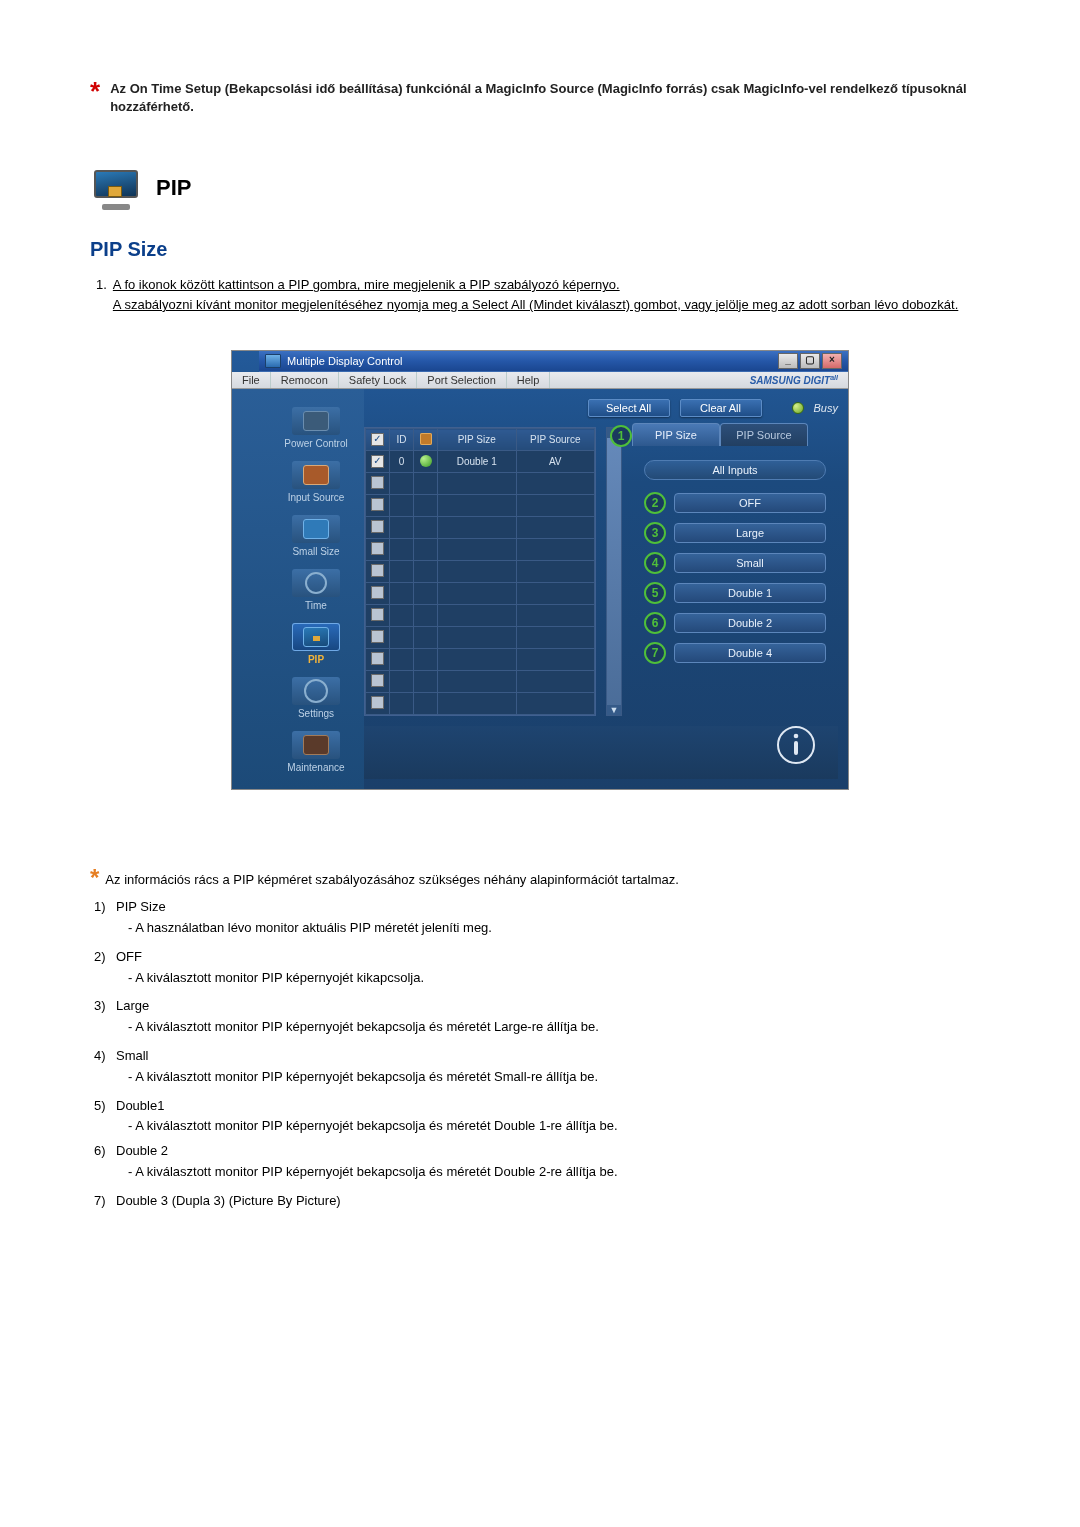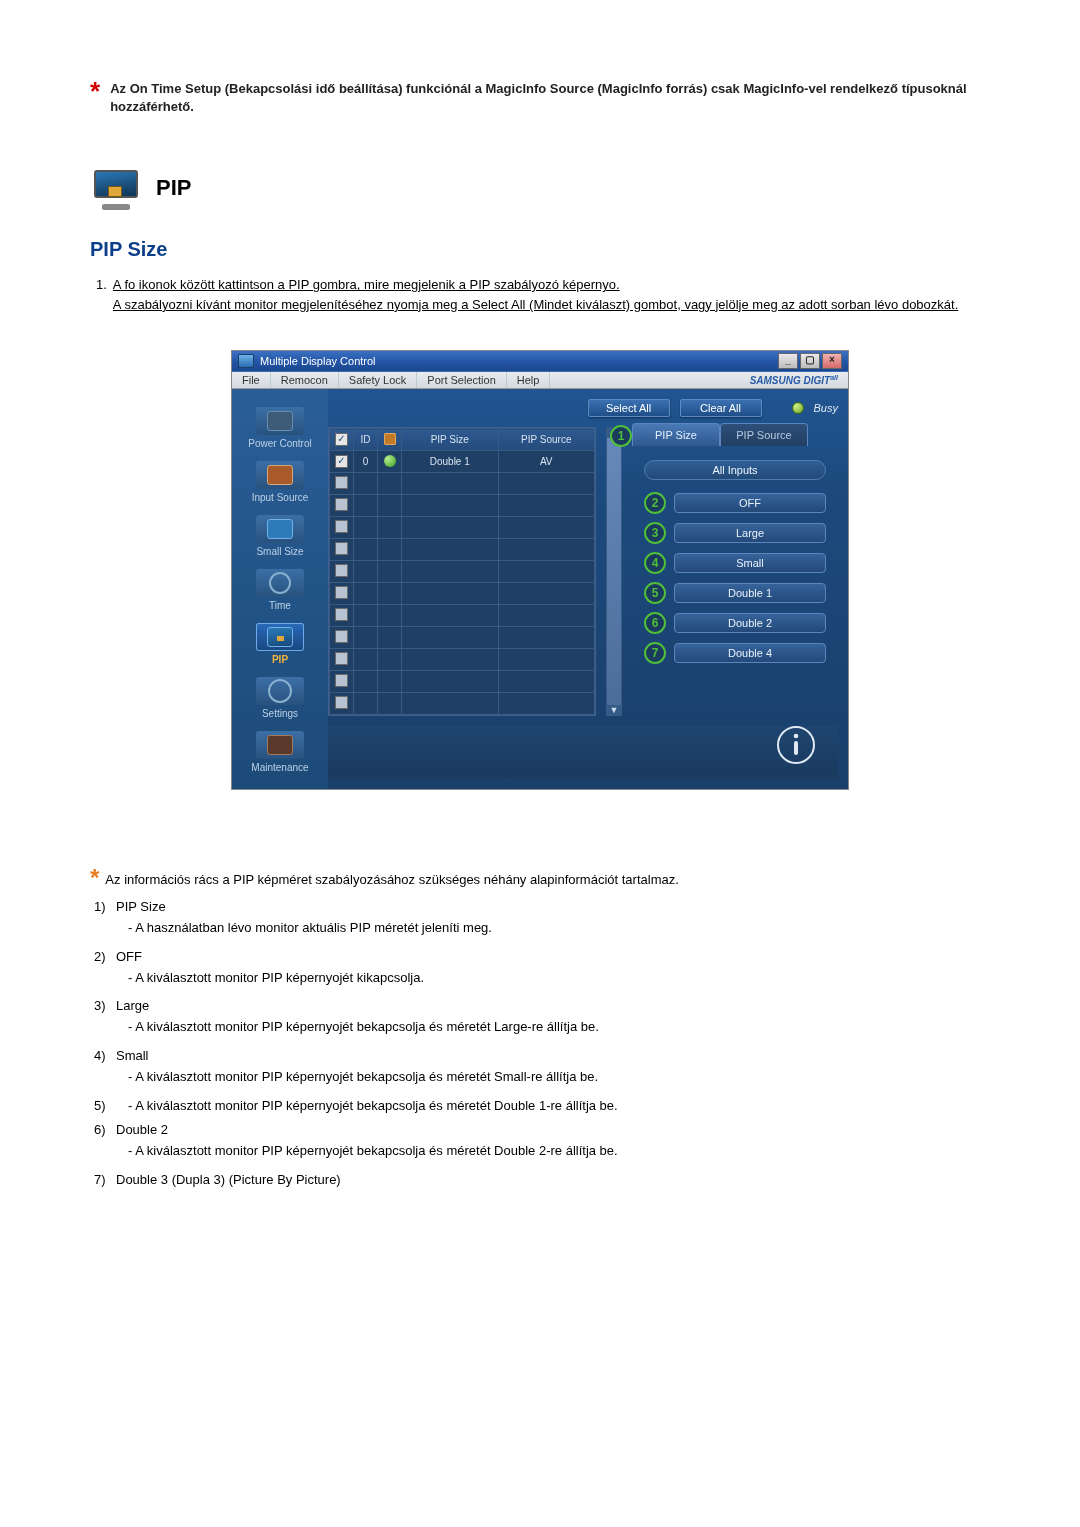--- a/index.html
+++ b/index.html
@@ -101,20 +101,21 @@
   }
   .titlebar {
     display: flex;
     align-items: center;
     justify-content: space-between;
     background: linear-gradient(180deg, #3b70c2 0%, #2557a8 50%, #1a4690 100%);
     color: #fff;
     padding: 2px 6px;
     font-size: 11px;
     border-bottom: 1px solid #3a6ab0;
+    margin-left: 27px;
   }
   .titlebar-left { display:flex; align-items:center; gap:6px; }
   .title-icon {
     width: 14px; height: 12px;
     background: linear-gradient(180deg,#6fb1e8,#2a6bb0);
     border:1px solid #1b3f6a;
     border-radius:1px;
     display:inline-block;
   }
   .win-controls {
@@ -159,20 +160,21 @@
     display: flex;
     height: 400px;
   }
   .sidebar {
     width: 96px;
     background: linear-gradient(180deg, #2a5e97 0%, #1c4a78 100%);
     display: flex;
     flex-direction: column;
     align-items: center;
     padding-top: 18px;
+    padding-left: 36px;
   }
   .sidebar-item {
     display: flex;
     flex-direction: column;
     align-items: center;
     gap: 3px;
     margin-bottom: 12px;
     color: #bcd1e6;
     font-size: 10px;
     text-align: center;
@@ -678,20 +680,21 @@
       <div class="legend-body">
         <div>Small</div>
         <div class="indent">- A kiválasztott monitor PIP képernyojét bekapcsolja és méretét Small-re állítja be.</div>
       </div>
     </div>
     <div style="height:8px"></div>
 
     <div class="legend-row">
       <div class="legend-num">5)</div>
       <div class="legend-body">
+        <div>Double1</div>
         <div class="indent">- A kiválasztott monitor PIP képernyojét bekapcsolja és méretét Double 1-re állítja be.</div>
       </div>
     </div>
     <div style="height:4px"></div>
 
     <div class="legend-row">
       <div class="legend-num">6)</div>
       <div class="legend-body">
         <div>Double 2</div>
         <div class="indent">- A kiválasztott monitor PIP képernyojét bekapcsolja és méretét Double 2-re állítja be.</div>

